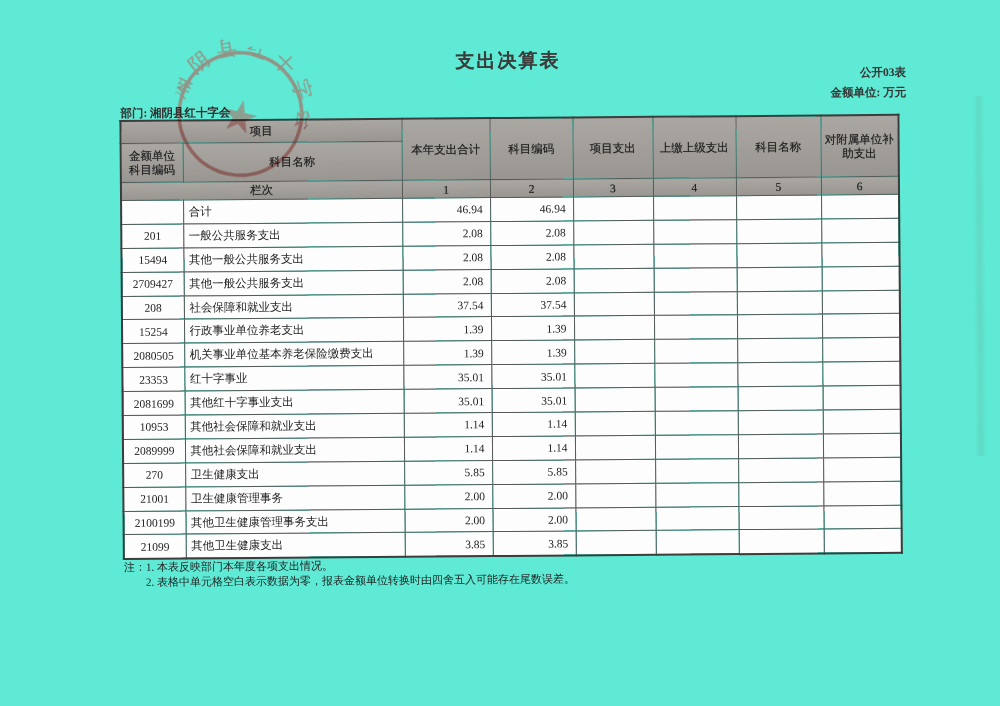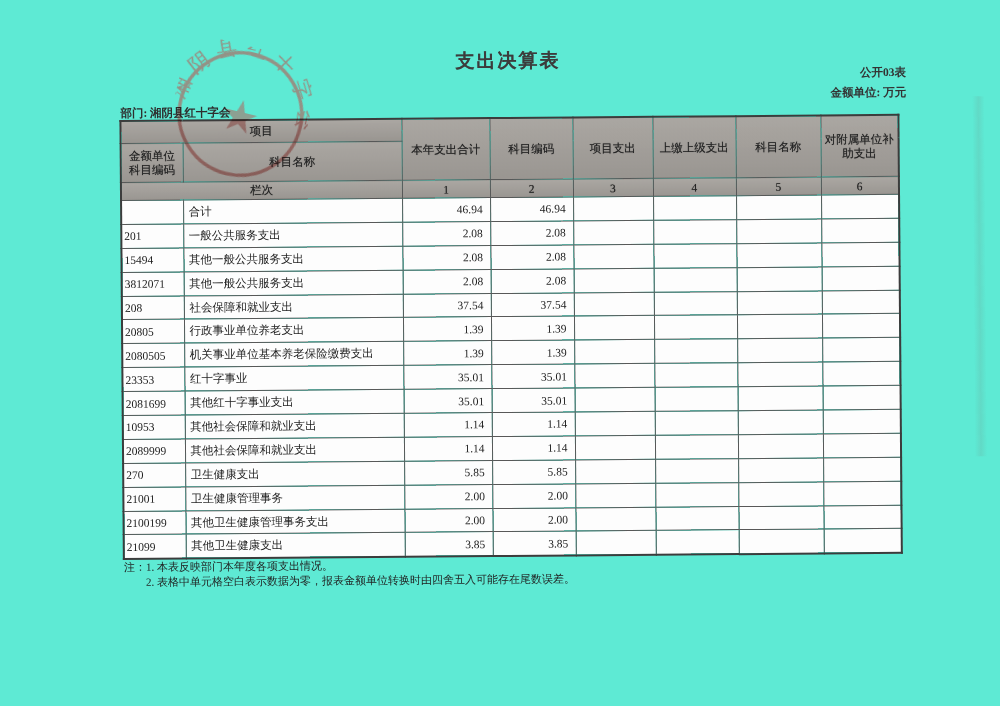--- a/index.html
+++ b/index.html
@@ -41,21 +41,21 @@
     background:#a5a19c;
     background-image:linear-gradient(180deg,rgba(255,255,255,.06),rgba(0,0,0,.07));
     font-weight:400;color:#242424;text-align:center;vertical-align:middle;
     text-shadow:0 0 .7px rgba(20,20,20,.6);
   }
   .fin thead th.wrap{white-space:normal;line-height:1.25;}
   .row-project th{height:21px;}
   .row-sub th{height:38px;}
   .row-lanci th{height:17px;}
   .fin tbody td{height:22.9px;background:#fdfdfd;color:#1d1d1d;}
-  .c-code{}
+  .c-code{text-align:center;}
   .c-name{text-align:left;padding-left:5px !important;}
   .c-num{text-align:right;padding-right:7px !important;}
   .notes{position:absolute;top:557px;left:122px;font-size:11px;color:#1f1f1f;line-height:15px;}
   .notes .n2{margin-left:22px;}
   .seal{
     position:absolute;left:174px;top:44px;width:136px;height:136px;
     opacity:.55;mix-blend-mode:multiply;filter:blur(.35px);
     transform:rotate(14deg);color:#c04a45;pointer-events:none;
   }
   .scan-streak{
@@ -134,41 +134,41 @@
             <td class="c-code">15494</td>
             <td class="c-name">其他一般公共服务支出</td>
             <td class="c-num">2.08</td>
             <td class="c-num">2.08</td>
             <td class="c-num"></td>
             <td class="c-num"></td>
             <td class="c-num"></td>
             <td class="c-num"></td>
           </tr>
           <tr>
-            <td class="c-code">3812071</td>
+            <td class="c-code">2709427</td>
             <td class="c-name">其他一般公共服务支出</td>
             <td class="c-num">2.08</td>
             <td class="c-num">2.08</td>
             <td class="c-num"></td>
             <td class="c-num"></td>
             <td class="c-num"></td>
             <td class="c-num"></td>
           </tr>
           <tr>
             <td class="c-code">208</td>
             <td class="c-name">社会保障和就业支出</td>
             <td class="c-num">37.54</td>
             <td class="c-num">37.54</td>
             <td class="c-num"></td>
             <td class="c-num"></td>
             <td class="c-num"></td>
             <td class="c-num"></td>
           </tr>
           <tr>
-            <td class="c-code">20805</td>
+            <td class="c-code">15254</td>
             <td class="c-name">行政事业单位养老支出</td>
             <td class="c-num">1.39</td>
             <td class="c-num">1.39</td>
             <td class="c-num"></td>
             <td class="c-num"></td>
             <td class="c-num"></td>
             <td class="c-num"></td>
           </tr>
           <tr>
             <td class="c-code">2080505</td>

